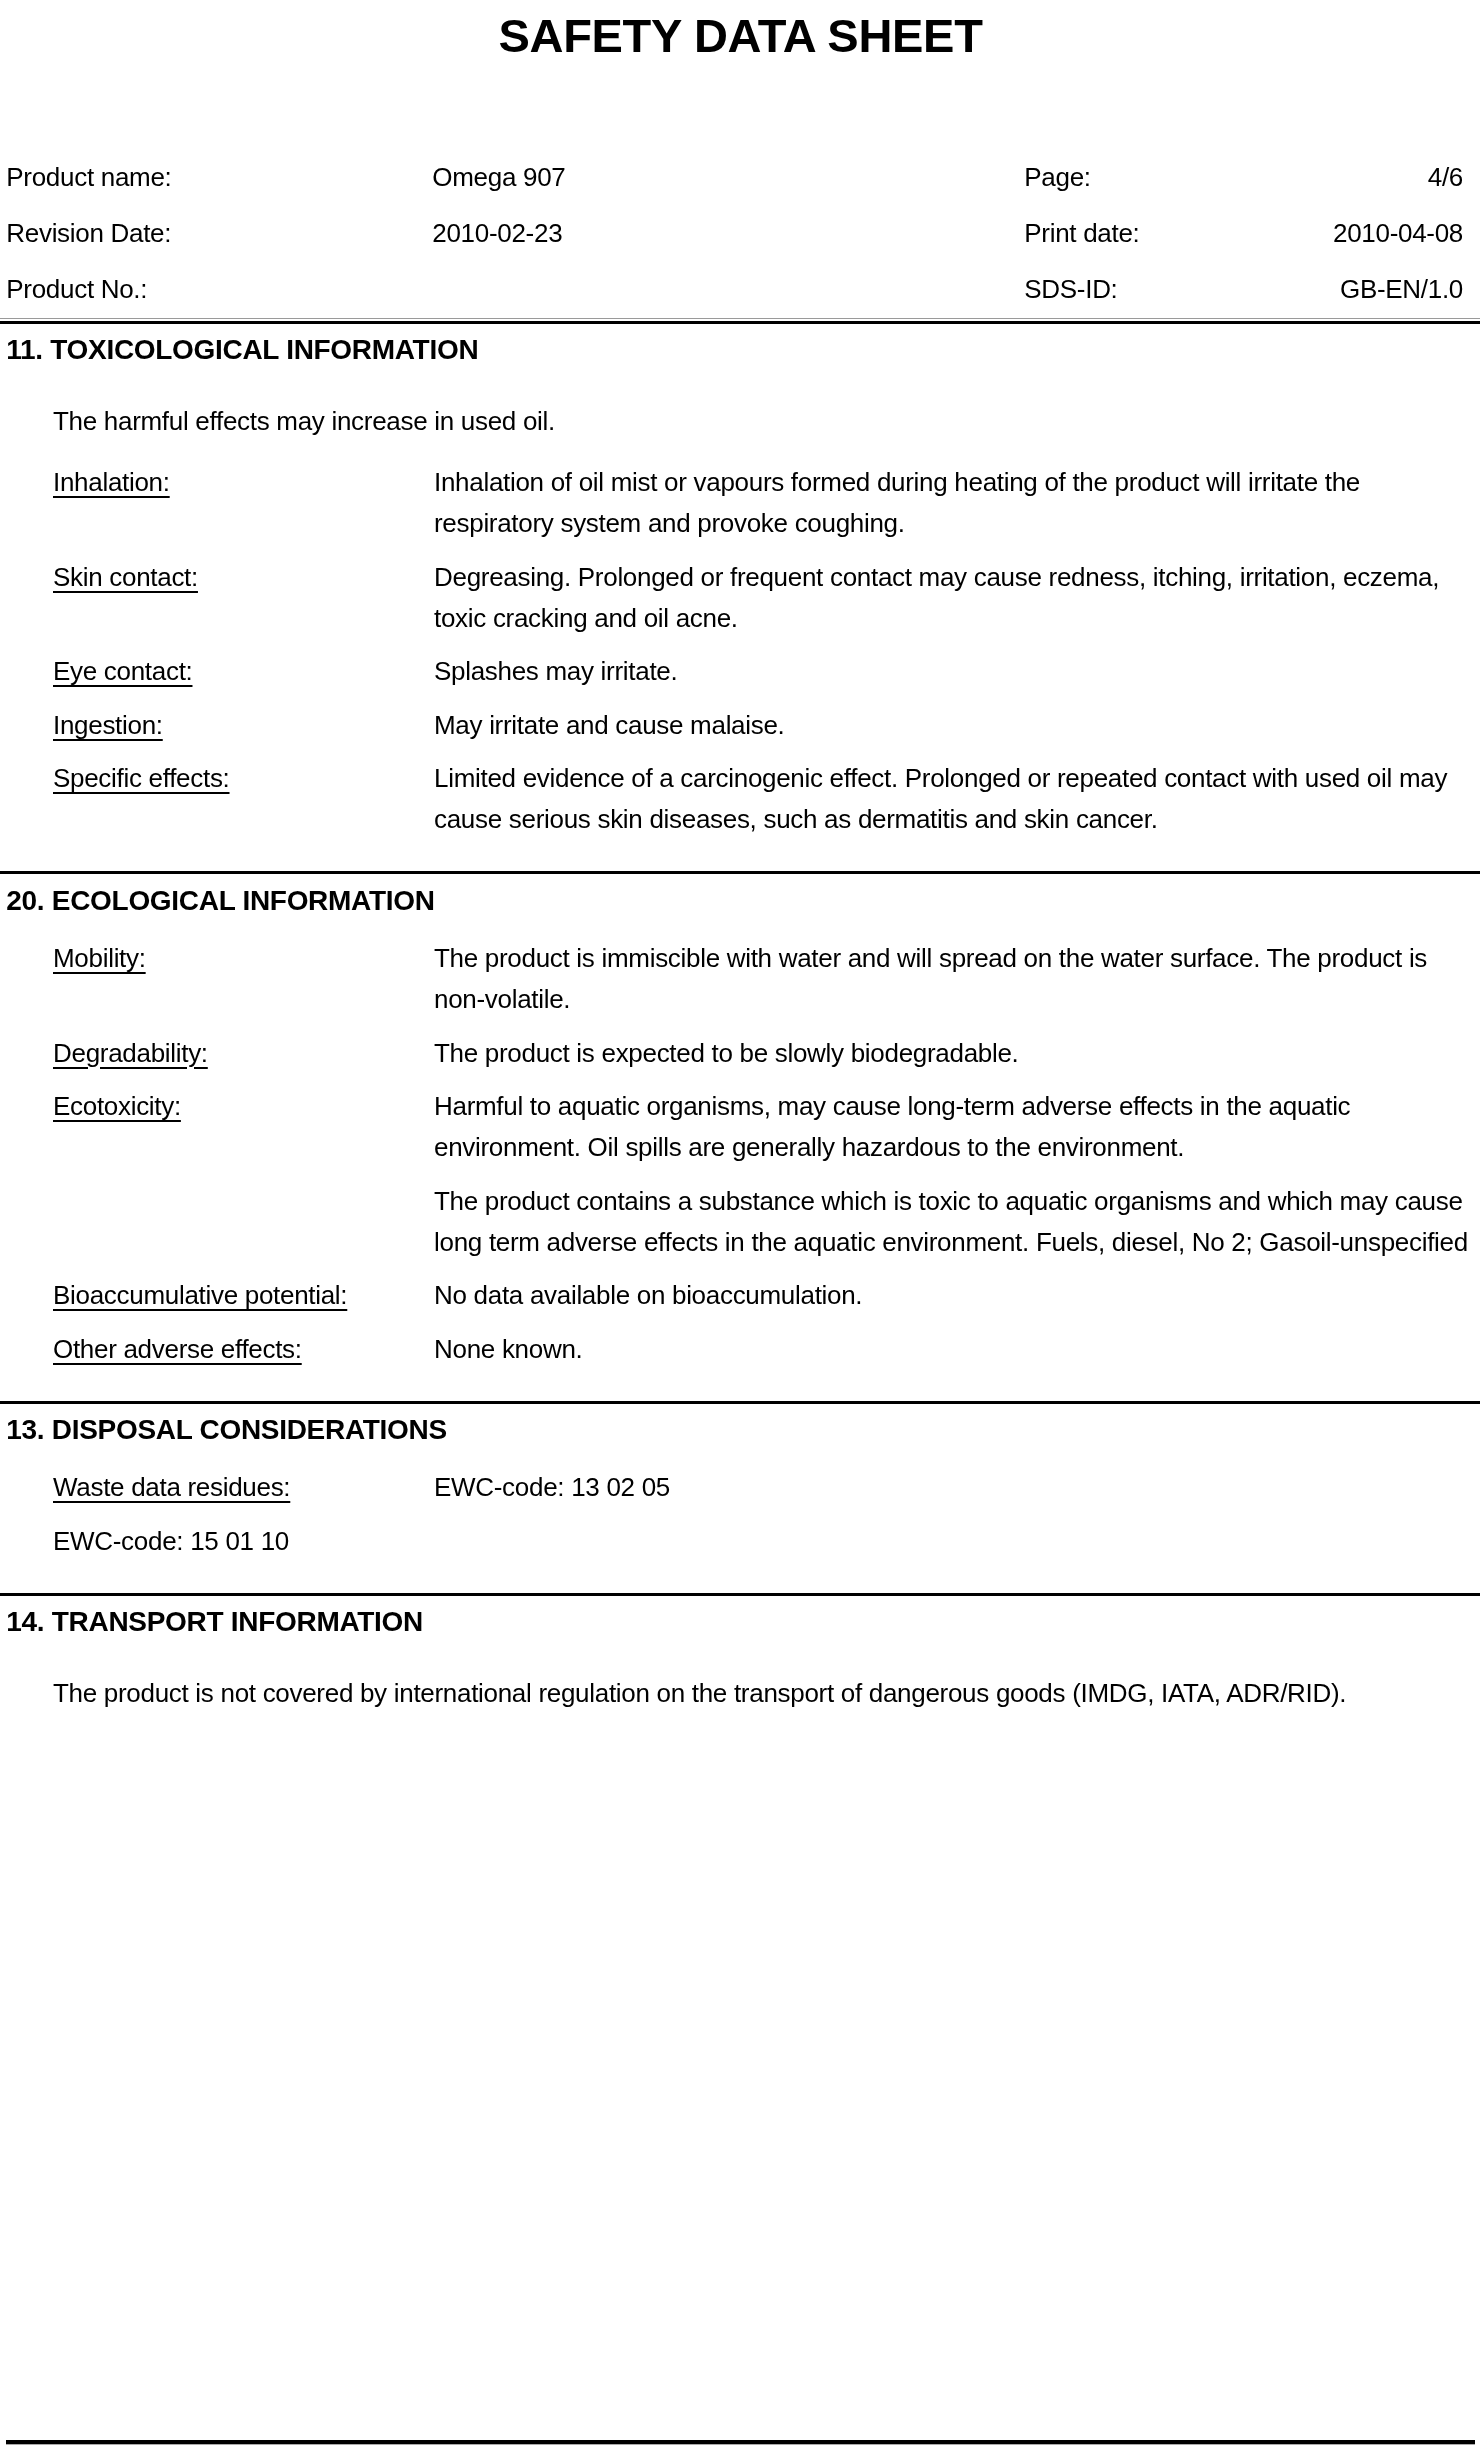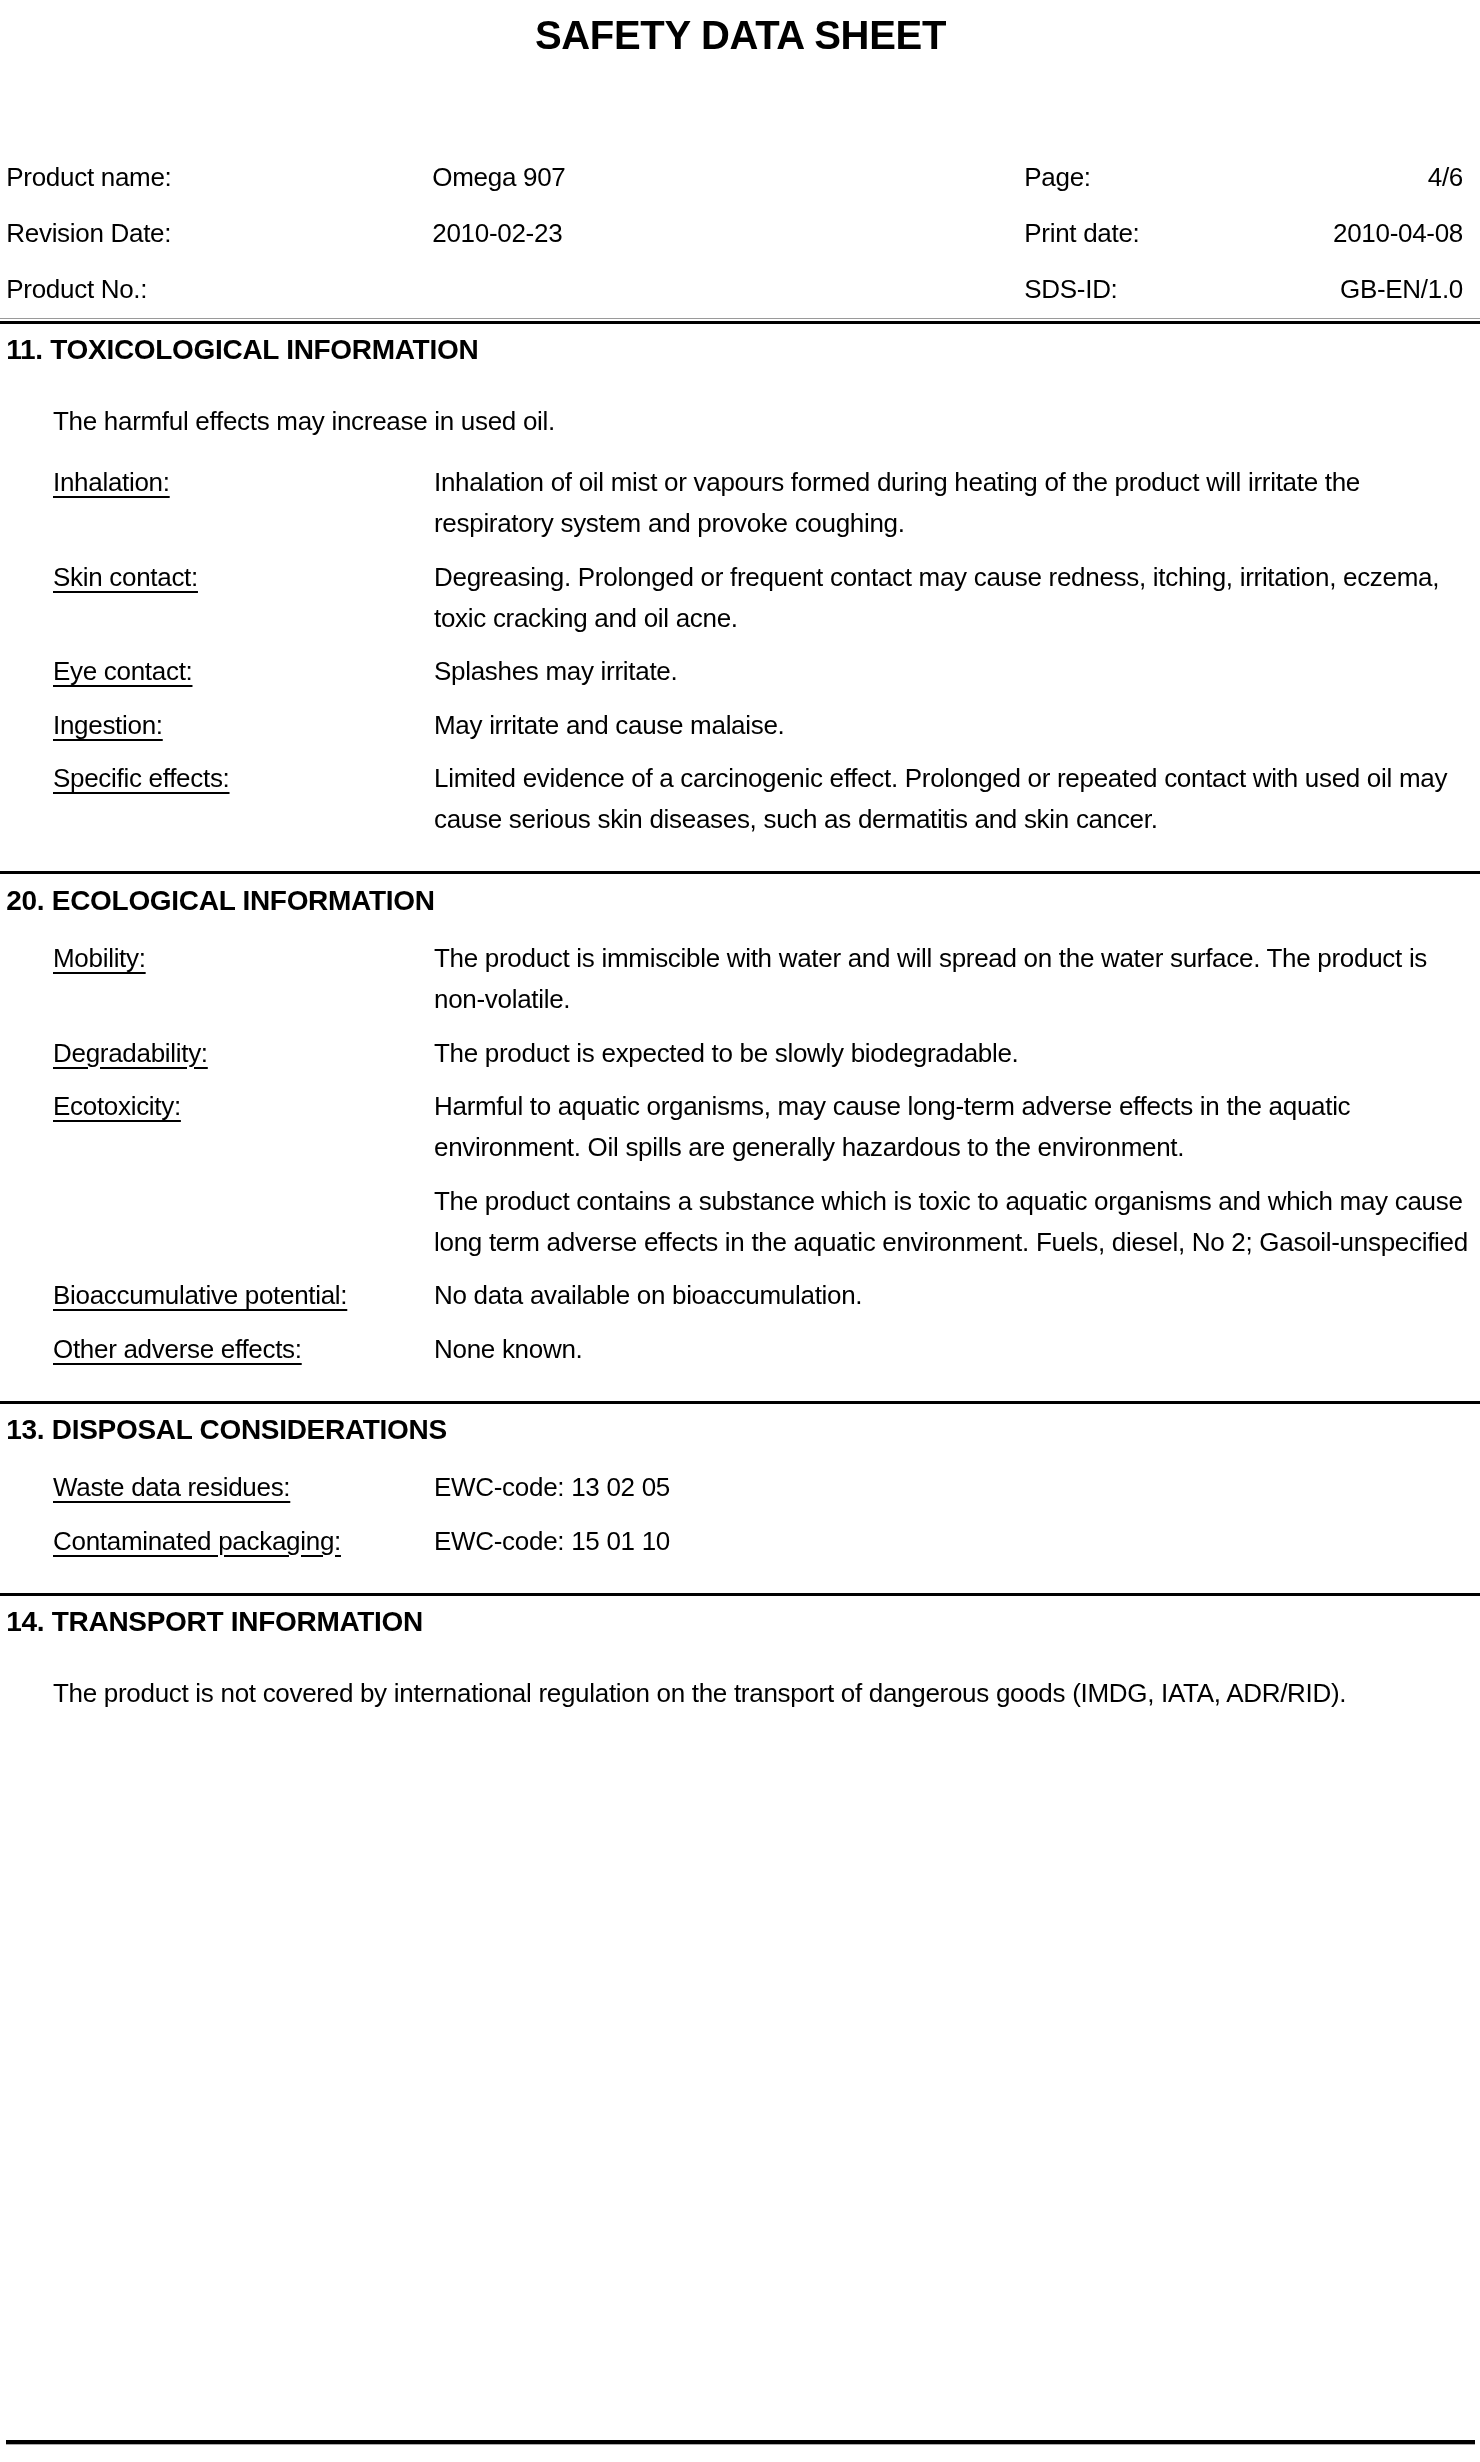--- a/index.html
+++ b/index.html
@@ -13,21 +13,21 @@
     font-size:26px;
     letter-spacing:-0.3px;
     overflow:hidden;
   }
   .page-header{
     padding-top:15.6px;
     padding-bottom:1.6px;
     border-bottom:1.6px solid #9a9a9a;
   }
   .doc-title{
-    font-size:40px;
+    font-size:47px;
     font-weight:bold;
     text-align:center;
     line-height:39px;
     margin:0;
   }
   .meta{
     margin-top:94px;
     padding-left:6.3px;
     padding-right:18px;
     display:grid;
@@ -132,21 +132,20 @@
           <div class="def">No data available on bioaccumulation.</div>
           <div class="term"><span class="u">Other adverse effects:</span></div>
           <div class="def">None known.</div>
         </div>
       </section>
       <section class="section sec-pad-b">
         <h2 class="section-heading">13. DISPOSAL CONSIDERATIONS</h2>
         <div class="dl">
           <div class="term"><span class="u">Waste data residues:</span></div>
           <div class="def">EWC-code: 13 02 05</div>
-          <div class="term"><span class="u">Contaminated packaging:</span></div>
           <div class="def">EWC-code: 15 01 10</div>
         </div>
       </section>
       <section class="section sec-pad-b">
         <h2 class="section-heading">14. TRANSPORT INFORMATION</h2>
         <p class="intro">The product is not covered by international regulation on the transport of dangerous goods (IMDG, IATA, ADR/RID).</p>
       </section>
     </div>
 
   <div class="footer-rule"></div>

